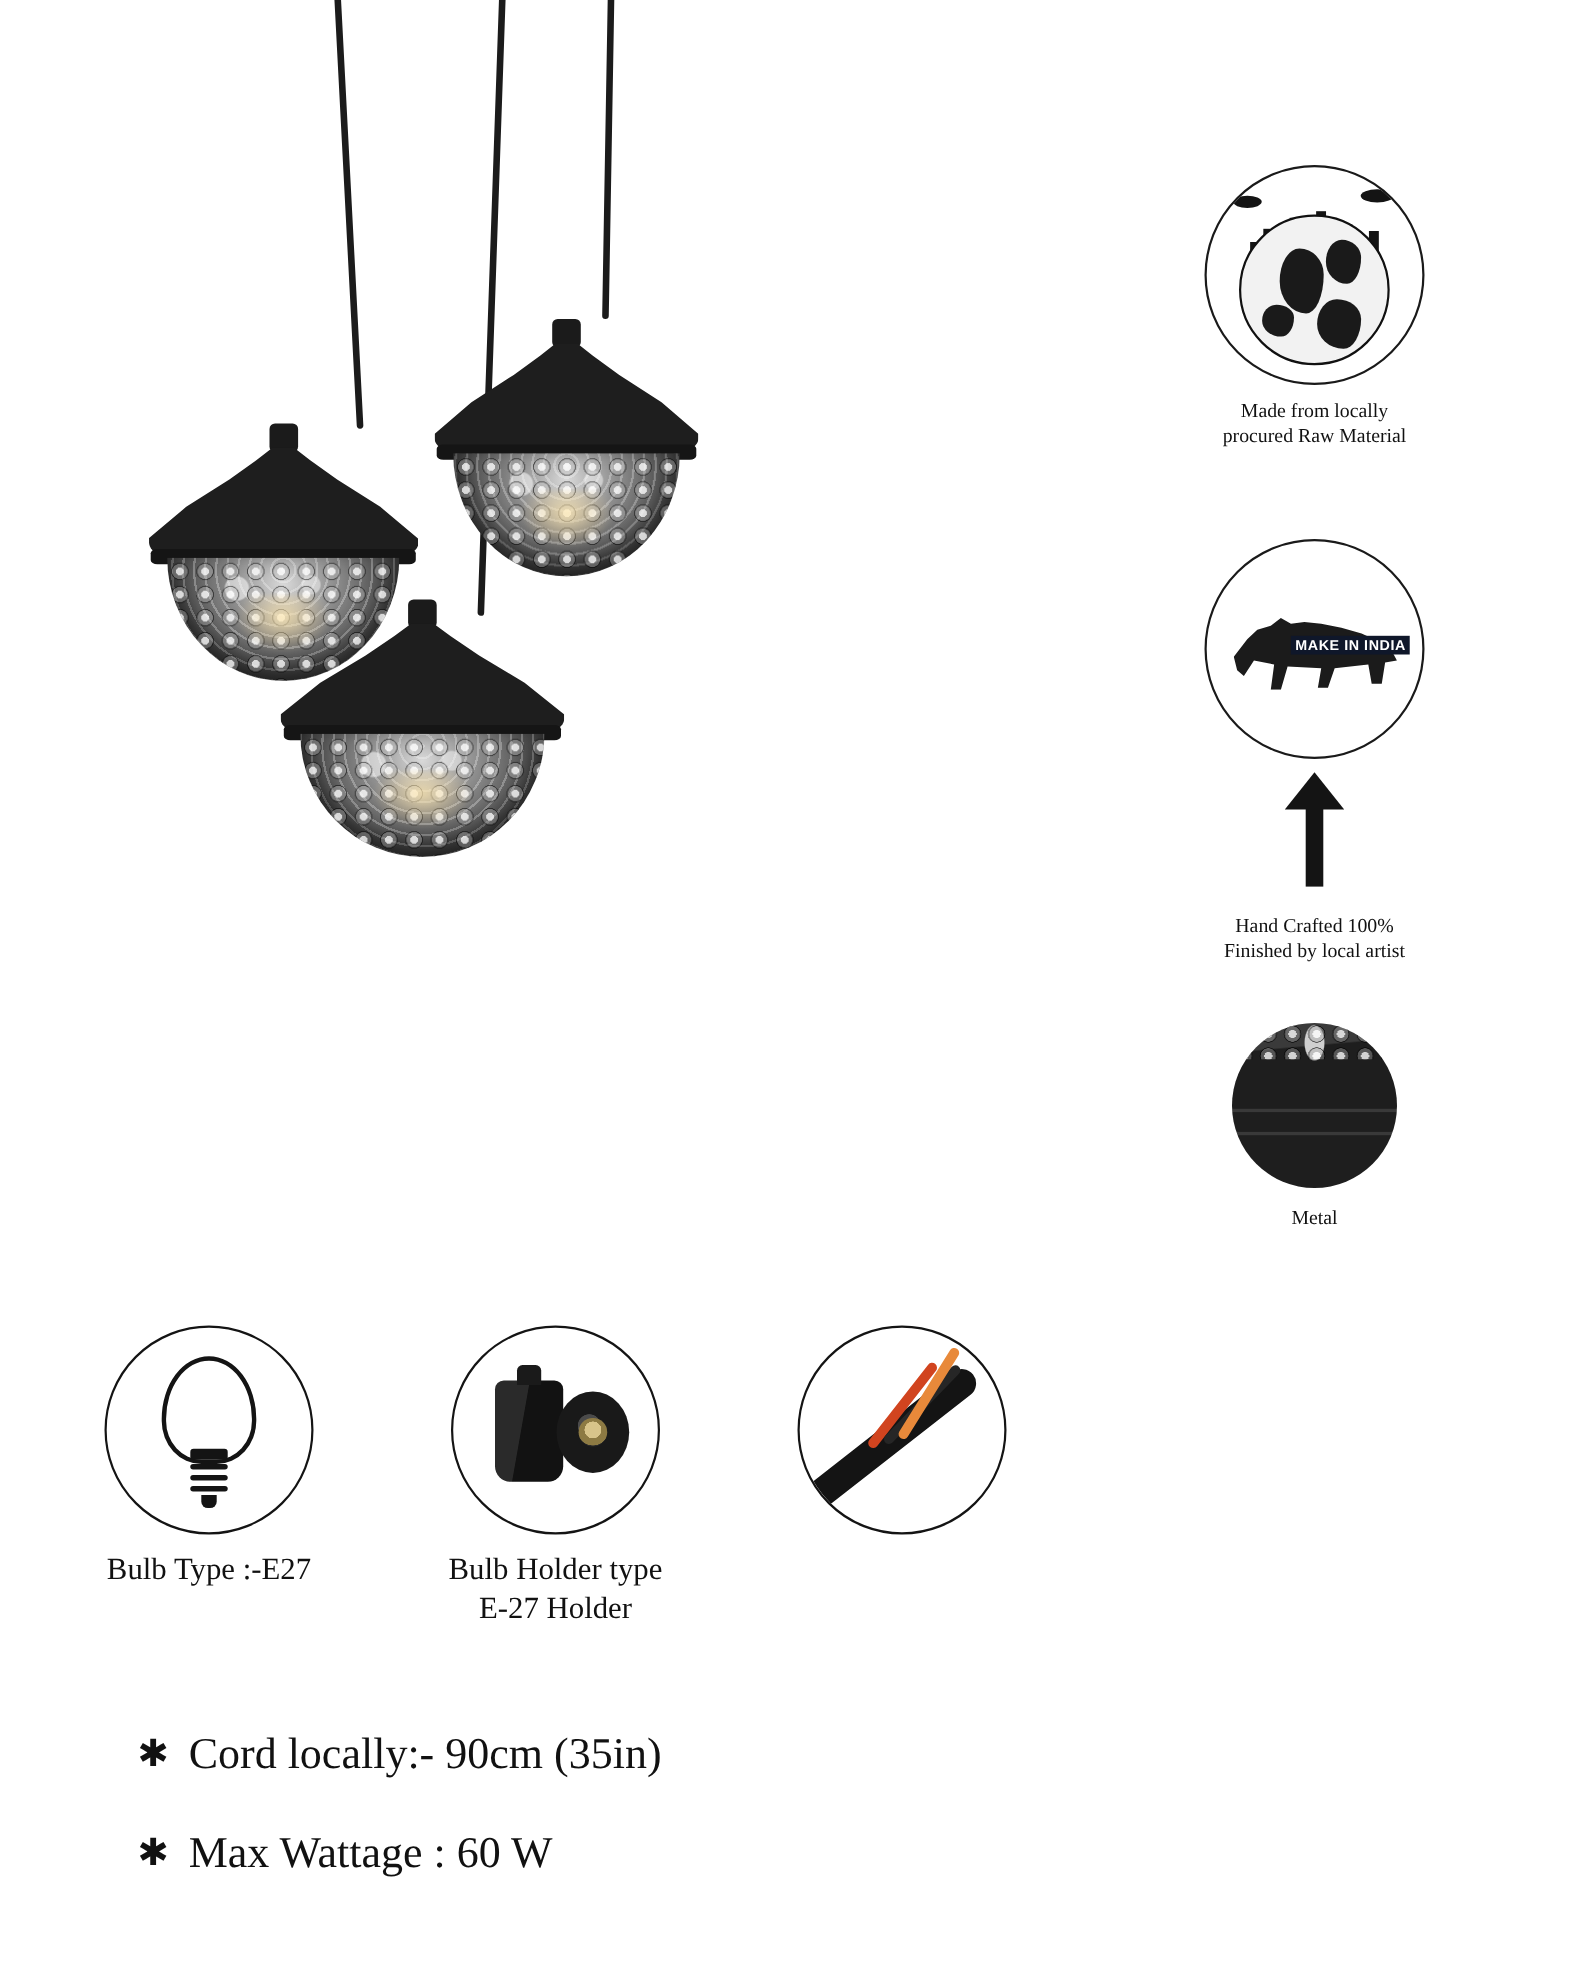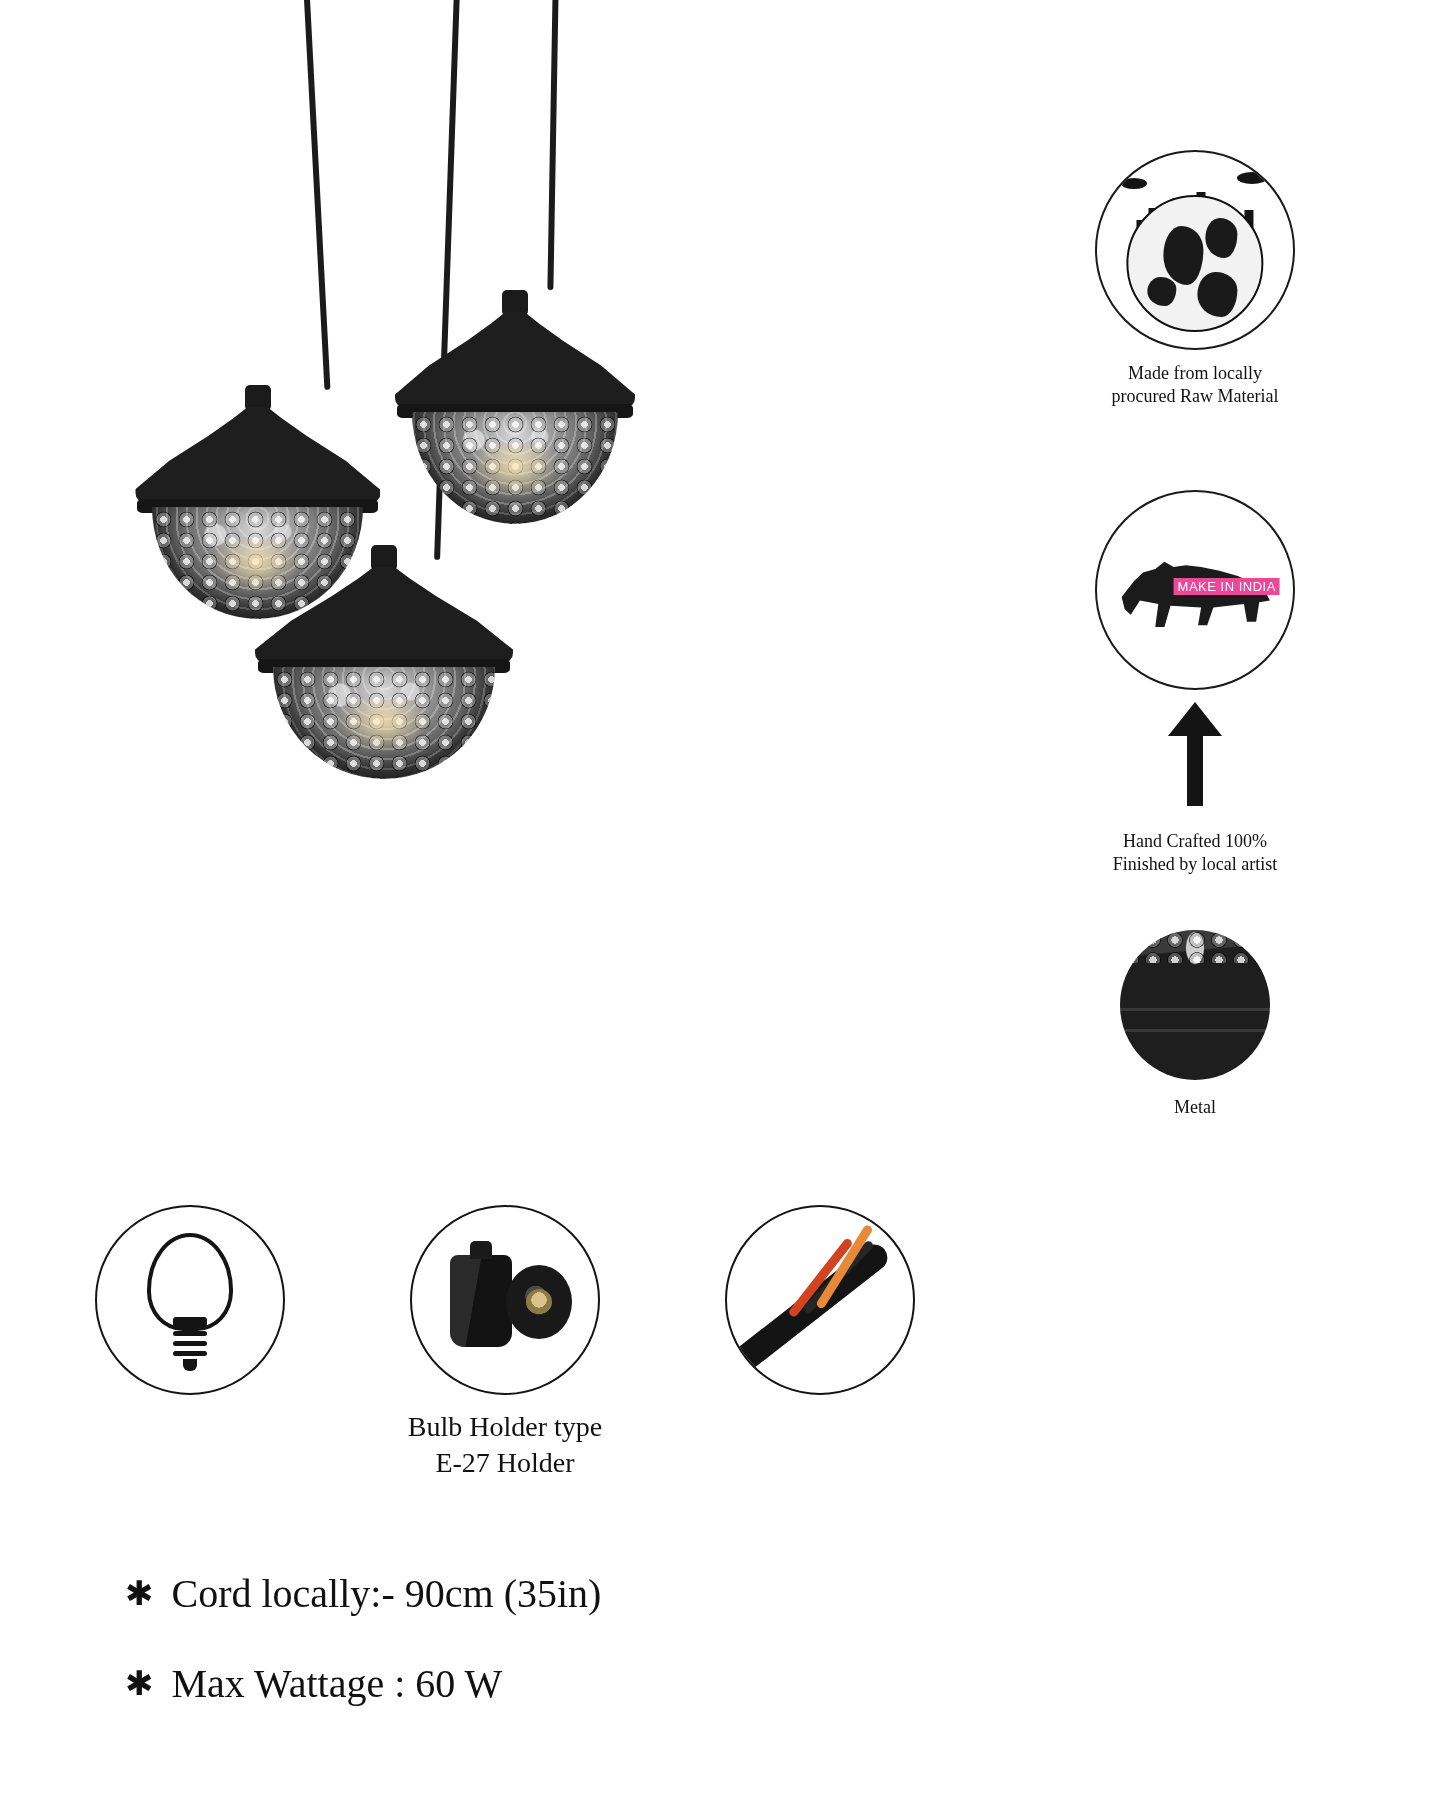--- a/index.html
+++ b/index.html
@@ -197,22 +197,22 @@
     );
   }
   .lion-label {
     position: absolute;
     left: 36%;
     top: 36%;
     font-family: "Liberation Sans", sans-serif;
     font-size: 13px;
     letter-spacing: 0.5px;
     color: #ffffff;
-    font-weight: 400;
-    background: #ec4899;
+    font-weight: 700;
+    background: #0f172a;
     padding: 1px 4px;
     white-space: nowrap;
   }
 
   
   .metal-swatch {
     position: absolute;
     inset: 0;
     background:
       radial-gradient(ellipse at 50% 12%, #cfcfcf 0 8%, rgba(0,0,0,0) 9%),
@@ -463,20 +463,21 @@
 
 <div class="spec-item" style="left:40px; top:1205px; width:300px;">
   <div class="spec-circle">
     <div class="bulb"></div>
     <div class="bulb-neck"></div>
     <div class="bulb-screw" style="top:124px;"></div>
     <div class="bulb-screw" style="top:134px;"></div>
     <div class="bulb-screw" style="top:144px;"></div>
     <div class="bulb-tip"></div>
   </div>
+  <div class="spec-caption">Bulb Type :-E27</div>
 </div>
 
 <div class="spec-item" style="left:340px; top:1205px; width:330px;">
   <div class="spec-circle">
     <div class="holder-a"></div>
     <div class="holder-b">
       <div class="contact"></div>
     </div>
   </div>
   <div class="spec-caption">Bulb Holder type

